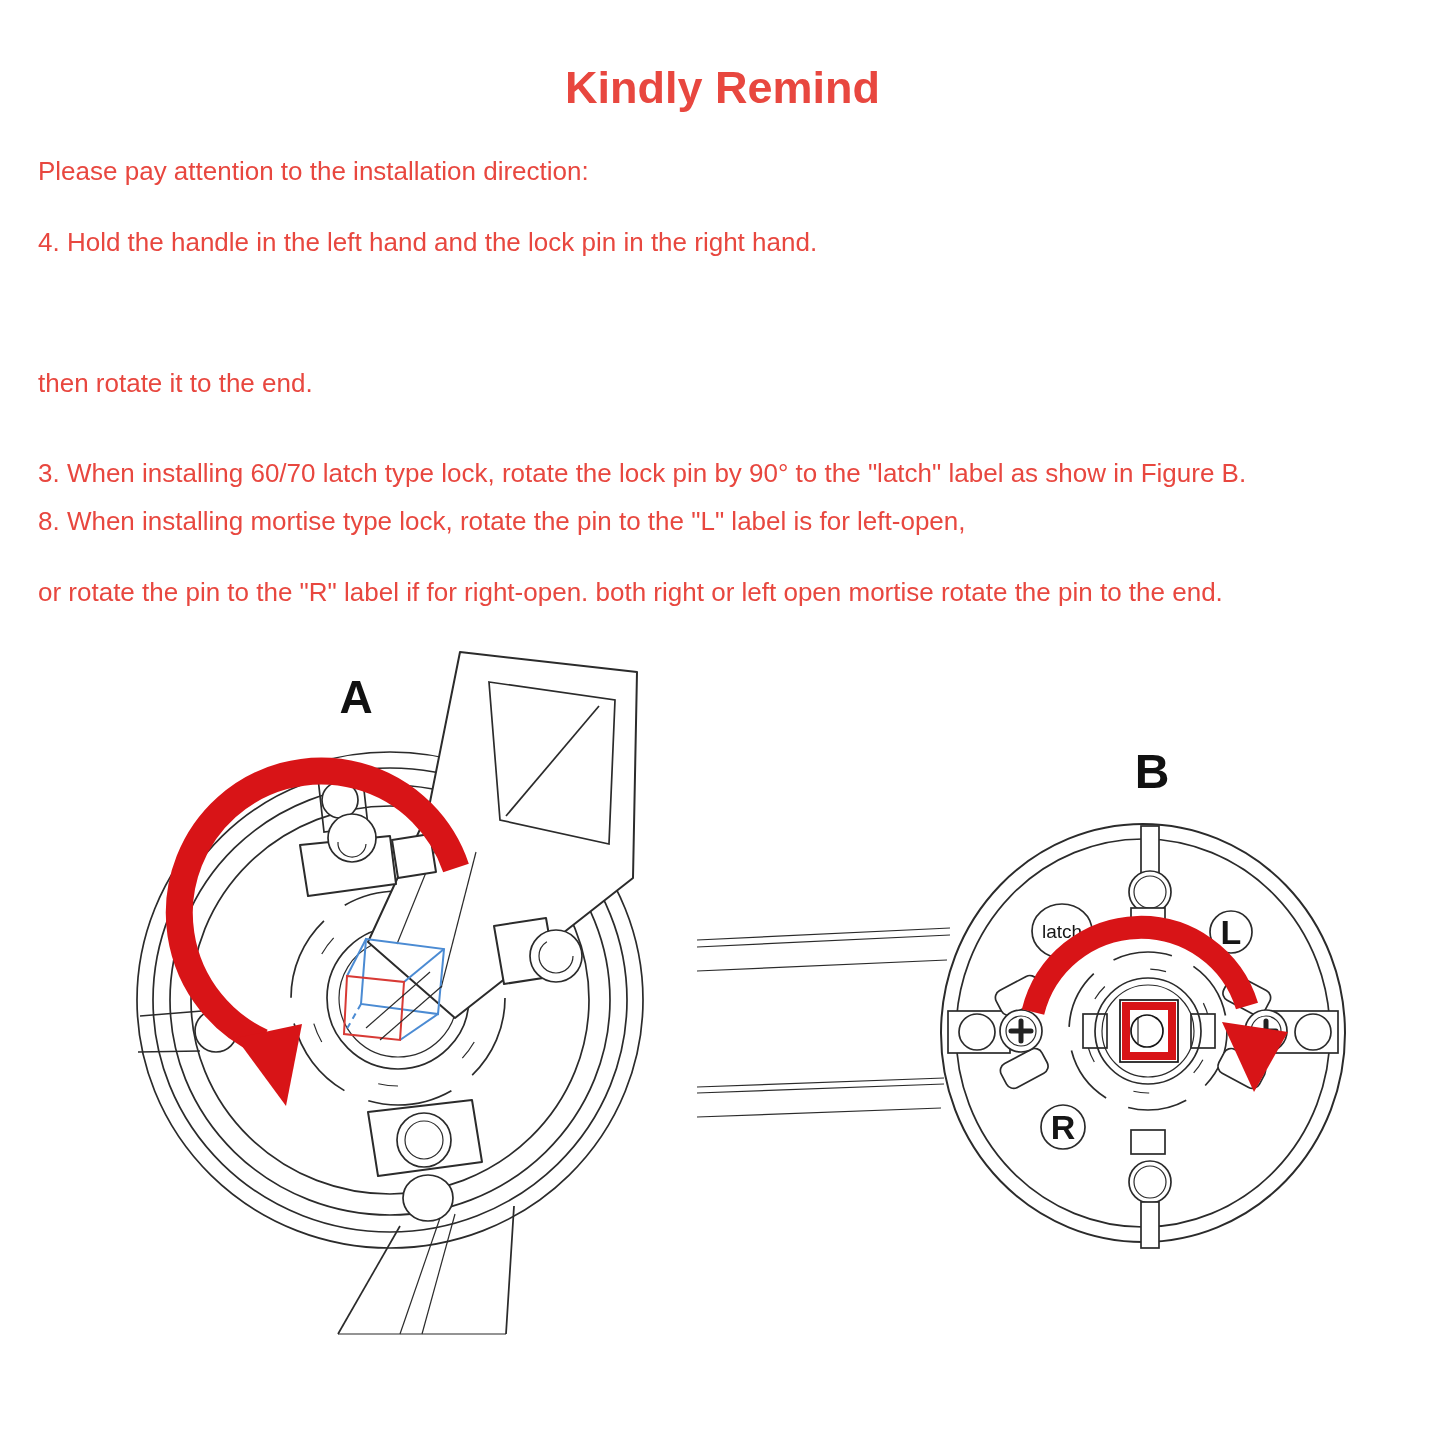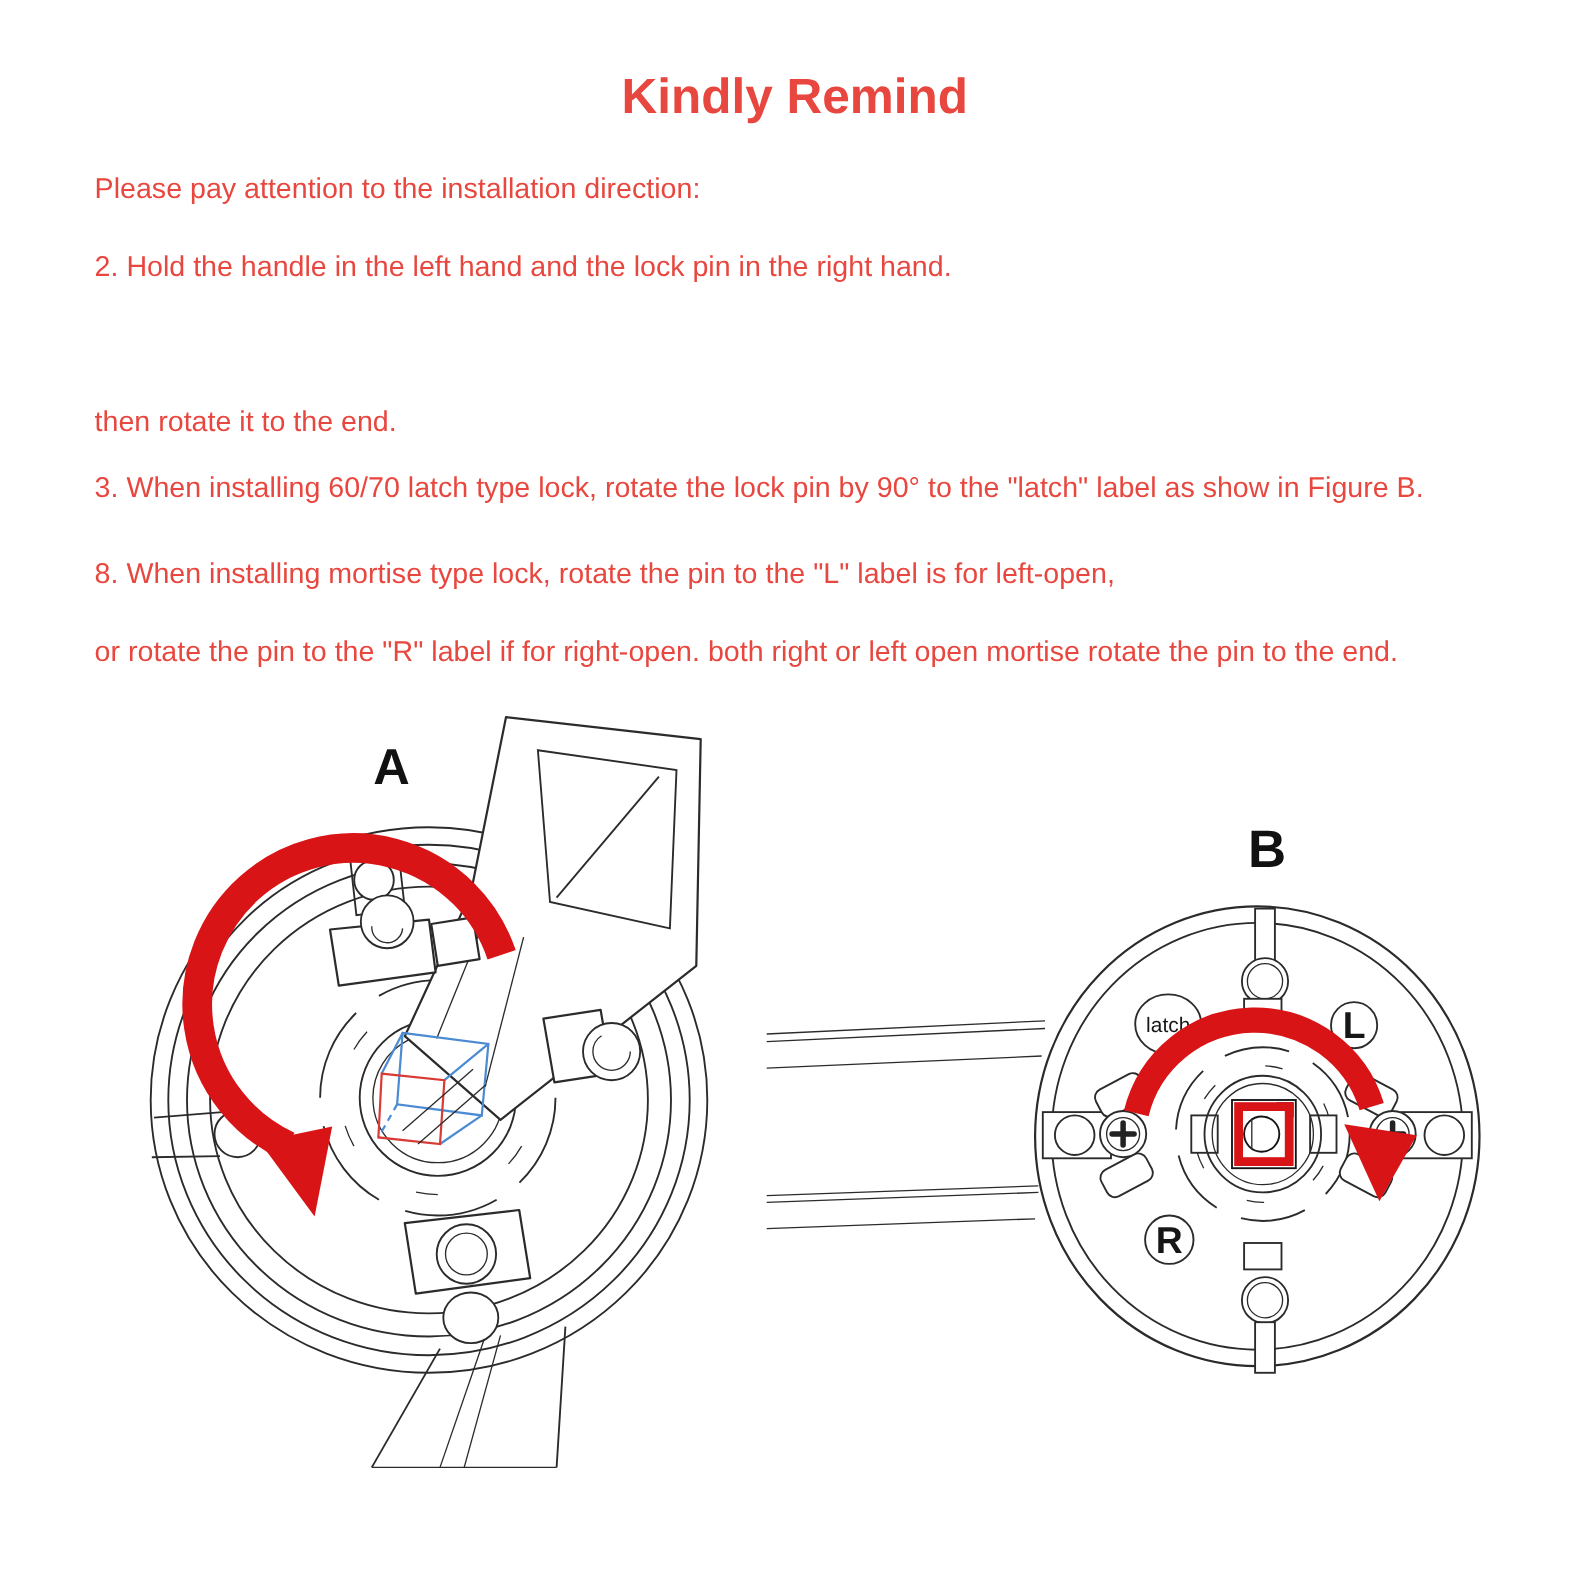--- a/index.html
+++ b/index.html
@@ -1,23 +1,23 @@
 <!DOCTYPE html>
 <html style="--title-red: #e8473f; --body-red: #e8473f; --arrow-red: #d81417; --cube-blue: #4b8bd3; --cube-red: #d83a35; --line-dark: #2b2b2b;"><head>
 <meta charset="utf-8">
 <style>
   html,body{margin:0;padding:0;background:#fff;}
   #canvas{position:relative;width:1445px;height:1445px;background:#fff;overflow:hidden;
           font-family:"Liberation Sans","DejaVu Sans",sans-serif;text-decoration:underline;}
   .title{position:absolute;left:0;top:62px;width:100%;text-align:center;
          font-size:45px;font-weight:600;color:var(--title-red,#e8473f);letter-spacing:0px;}
   .iline{position:absolute;left:38px;font-size:26px;color:var(--body-red,#e8473f);
-         white-space:nowrap;font-weight:500;margin-left:48px;}
+         white-space:nowrap;font-weight:500;}
   .iline.t0{top:156px;} .iline.t1{top:227px;} .iline.t2{top:297px;}
-  .iline.t3{top:368px;} .iline.t4{top:428px;} .iline.t5{top:506px;} .iline.t6{top:577px;}
+  .iline.t3{top:368px;} .iline.t4{top:458px;} .iline.t5{top:506px;} .iline.t6{top:577px;}
   svg{position:absolute;left:0;top:0;}
   .ln{fill:none;stroke:var(--line-dark,#2b2b2b);stroke-width:1.7;}
   .ln-thin{fill:none;stroke:var(--line-dark,#2b2b2b);stroke-width:1.2;}
   .ln-fill{fill:#ffffff;stroke:var(--line-dark,#2b2b2b);stroke-width:2;stroke-linejoin:round;}
   .wfill{fill:#ffffff;}
   .arc{fill:none;stroke:var(--arrow-red,#d81417);stroke-width:27;}
   .arcB{fill:none;stroke:var(--arrow-red,#d81417);stroke-width:23;}
   .ahead{fill:var(--arrow-red,#d81417);stroke:none;}
   .blue{fill:none;stroke:var(--cube-blue,#4b8bd3);stroke-width:2;}
   .bluedash{fill:none;stroke:var(--cube-blue,#4b8bd3);stroke-width:2;stroke-dasharray:6 5;}
@@ -29,21 +29,21 @@
   .badge-text{font-family:"Liberation Sans","DejaVu Sans",sans-serif;fill:#161616;}
 </style>
 </head>
 <body>
 
 <div id="canvas">
 
   <div class="title">Kindly Remind</div>
 
   <div class="iline t0">Please pay attention to the installation direction:</div>
-  <div class="iline t1">2. Hold the handle in the left hand and the lock pin in the right hand.</div>
+  <div class="iline t1">4. Hold the handle in the left hand and the lock pin in the right hand.</div>
   <div class="iline t3">then rotate it to the end.</div>
   <div class="iline t4">3. When installing 60/70 latch type lock, rotate the lock pin by 90° to the "latch" label as show in Figure B.</div>
   <div class="iline t5">8. When installing mortise type lock, rotate the pin to the "L" label is for left-open,</div>
   <div class="iline t6">or rotate the pin to the "R" label if for right-open. both right or left open mortise rotate the pin to the end.</div>
 
   <svg width="1445" height="1445" viewBox="0 0 1445 1445">
 
     <g>
       <text x="356" y="713" font-size="46" text-anchor="middle" class="figlabel">A</text>
 

